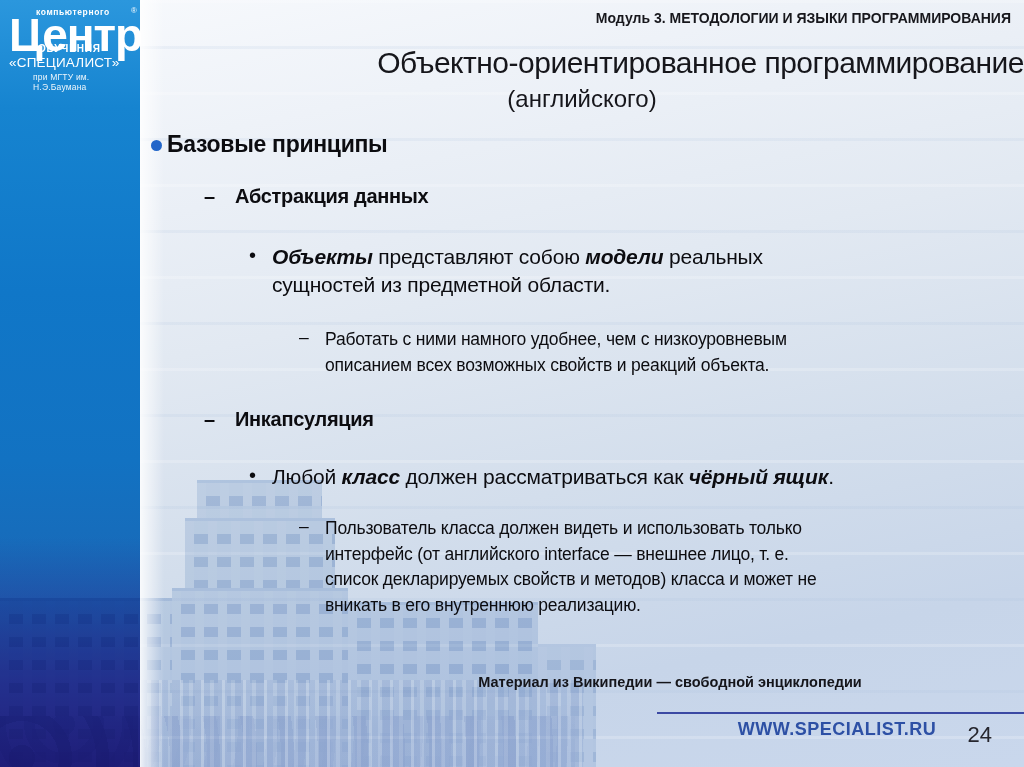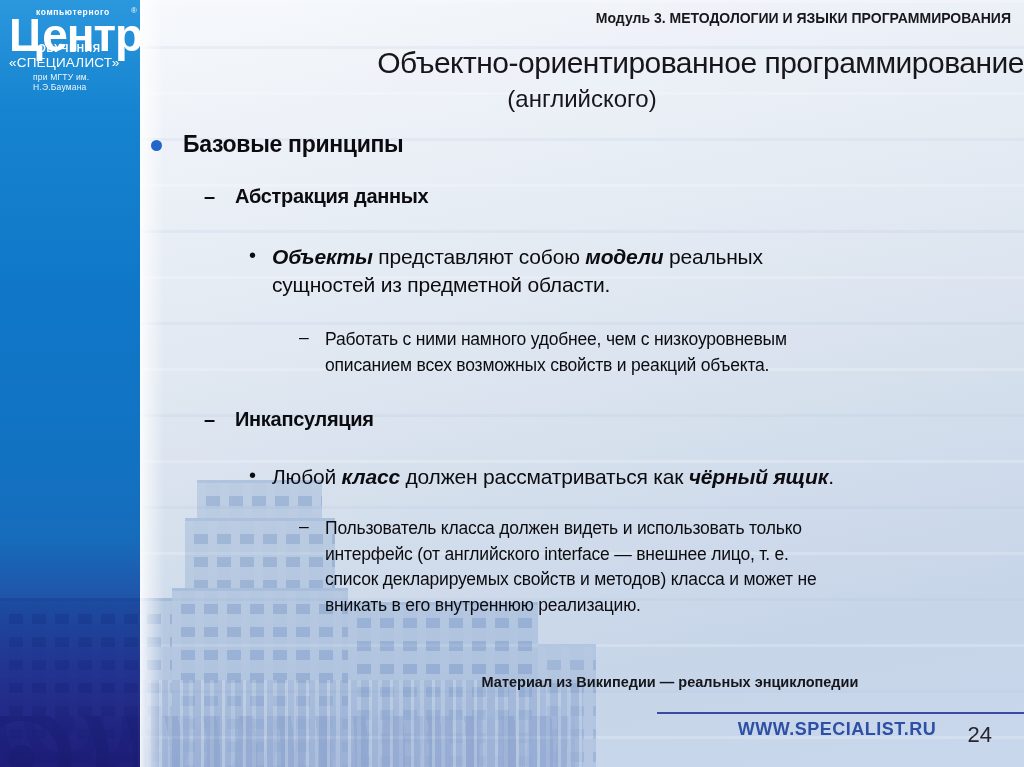--- a/index.html
+++ b/index.html
@@ -74,21 +74,21 @@
   
   .txt { position:absolute; z-index:6; color:#101014; }
 
   .module-header { top:10px; right:13px; font-size:14px; font-weight:bold; color:#17171c; }
   .title-main { top:46px; left:140px; width:884px; text-align:right; font-size:30px;
     letter-spacing:-.5px; color:#16161b; }
   .title-sub  { top:85px; left:140px; width:884px; text-align:center; font-size:24px; color:#16161b; }
 
   .row { position:absolute; display:flex; align-items:flex-start; z-index:6; color:#0c0c10; }
   .dot { flex:none; width:11px; height:11px; border-radius:50%; background:#2366c9; margin-top:9px; }
-  .l1-text { margin-left:21px; font-size:23px; font-weight:bold; letter-spacing:-.3px;text-align:center; }
+  .l1-text { margin-left:5px; font-size:23px; font-weight:bold; letter-spacing:-.3px;text-align:center; }
   .dash-m { flex:none; font-weight:bold; }
   .l2 .dash-m { width:31px; font-size:20px; }
   .l2-text { font-size:20px; font-weight:bold; letter-spacing:-.3px; }
   .bullet-m { flex:none; width:23px; font-size:20px; padding-top:1px; }
   .l3-body { font-size:21px; line-height:27.5px; letter-spacing:-.2px; }
   .l4 .dash-m { width:26px; font-size:17.5px; font-weight:normal; }
   .l4-body { font-size:17.5px; line-height:25.5px; letter-spacing:-.2px; }
   .line { white-space:pre-wrap; }
   .bi { font-weight:bold; font-style:italic; }
 
@@ -179,19 +179,19 @@
   <div class="row l4" style="top:516px; left:299px;">
     <span class="dash-m">–</span>
     <div class="l4-body" style="width:690px;">
       <div class="line">Пользователь класса должен видеть и использовать только</div>
       <div class="line">интерфейс (от английского interface — внешнее лицо, т. е.</div>
       <div class="line">список декларируемых свойств и методов) класса и может не</div>
       <div class="line">вникать в его внутреннюю реализацию.</div>
     </div>
   </div>
 
-  <div class="txt source-line">Материал из Википедии — реальных энциклопедии</div>
+  <div class="txt source-line">Материал из Википедии — свободной энциклопедии</div>
 
   <div class="footer-rule"></div>
   <div class="txt website">WWW.SPECIALIST.RU</div>
   <div class="txt page-num">24</div>
 
 </div>
 
 </body></html>

